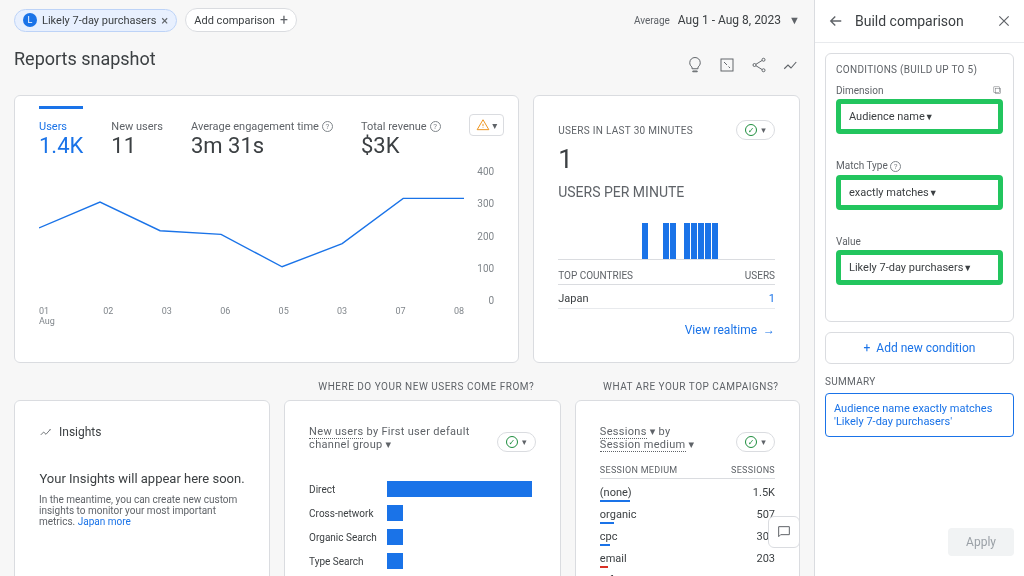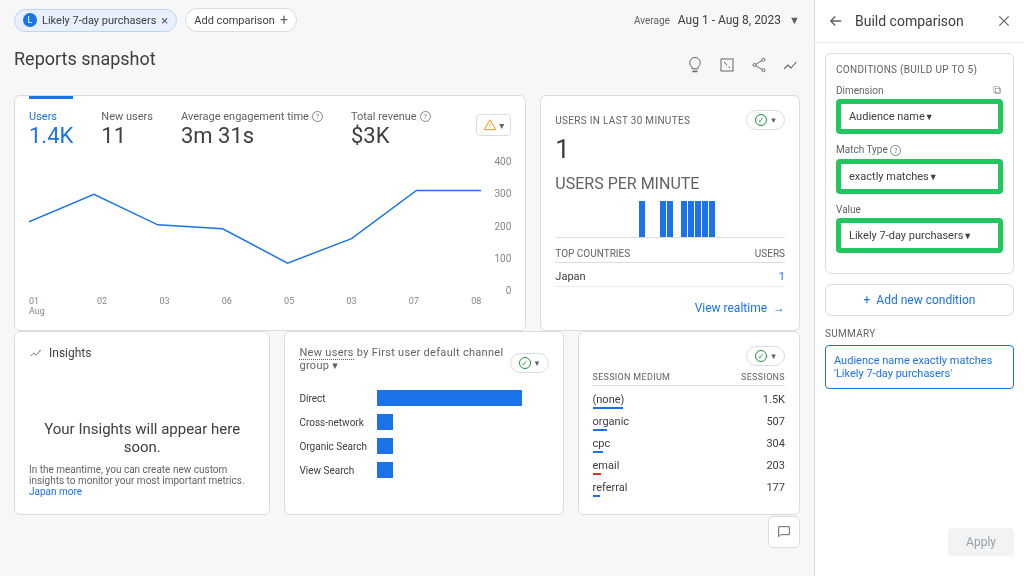--- a/index.html
+++ b/index.html
@@ -13,21 +13,21 @@
 .plus{font-size:14px;color:#5f6368}
 .spacer{flex:1}
 .daterange{display:flex;align-items:center;gap:8px;font-size:12px}
 .daterange .custom{font-size:10px;color:#5f6368}
 .daterange .arrow{font-size:11px;color:#5f6368}
 h1.title{font-size:18px;font-weight:400;color:#3c4043;margin-bottom:12px}
 .toolbar{display:flex;gap:14px;align-items:center;margin-left:auto}
 .ticon{width:18px;height:18px;fill:#5f6368;cursor:pointer}
 .titlerow{display:flex;align-items:center;margin-bottom:14px}
 .cards{display:flex;gap:14px}
-.card{background:#fff;border:1px solid #dadce0;border-radius:6px;padding:14px}
+.card{background:#fff;border:1px solid #dadce0;border-radius:6px;padding:24px}
 .card.big{flex:2.1;position:relative}
 .card.sm{flex:1}
 .metrics{display:flex;gap:28px;margin-bottom:8px}
 .metric{display:flex;flex-direction:column}
 .metric .lbl{font-size:11px;color:#5f6368;display:flex;align-items:center;gap:3px}
 .metric .val{font-size:22px;font-weight:400;color:#3c4043}
 .metric.active .lbl{color:#1a73e8}
 .metric.active .val{color:#1a73e8}
 .metric.active{border-top:3px solid #1a73e8;margin-top:-14px;padding-top:11px}
 .warn{position:absolute;right:14px;top:18px;display:flex;align-items:center;gap:2px;border:1px solid #dadce0;border-radius:4px;padding:3px 6px;cursor:pointer}
@@ -46,38 +46,38 @@
 .countryhdr{display:flex;justify-content:space-between;font-size:10px;color:#5f6368;border-bottom:1px solid #dadce0;padding-bottom:3px;margin-bottom:4px}
 .countryrow{display:flex;justify-content:space-between;font-size:11px;border-bottom:1px solid #e8eaed;padding:3px 0}
 .realtime{text-align:right;margin-top:10px}
 .realtime a{color:#1a73e8;text-decoration:none;font-size:12px}
 .sectitle{font-size:10px;letter-spacing:.5px;color:#5f6368;text-align:center;margin:18px 0 8px}
 .row2{display:flex;gap:14px}
 .insights{flex:1}
 .channels{flex:1.1}
 .campaigns{flex:.85}
 .insights h3{font-size:12px;font-weight:400;display:flex;align-items:center;gap:6px}
-.insights .body{text-align:center;font-size:15px;color:#3c4043;margin-top:60px}
+.insights .body{text-align:center;font-size:13px;color:#3c4043;margin-top:32px}
 .insights .sub{font-size:10px;color:#5f6368;margin-top:8px}
 .link{color:#1a73e8;cursor:pointer}
 .subhdr{font-size:11px;margin-bottom:8px}
 .hbar{display:flex;align-items:center;gap:8px;margin:8px 0;font-size:10px}
 .hbar .lbl{width:70px}
 .hbar .bar{height:16px;background:#1a73e8}
 .table .thdr{display:flex;justify-content:space-between;font-size:9px;color:#5f6368;border-bottom:1px solid #dadce0;padding-bottom:3px;margin-bottom:4px;letter-spacing:.3px}
 .trow{display:flex;justify-content:space-between;font-size:11px;padding:3px 0}
 .trow .mb{height:2px;background:#1a73e8;margin-top:1px}
 .trow .c1{display:flex;flex-direction:column}
 
 .side{width:210px;background:#fff;border-left:1px solid #dadce0;display:flex;flex-direction:column}
 .shdr{display:flex;align-items:center;gap:10px;padding:12px;border-bottom:1px solid #e8eaed}
 .shdr .t{font-size:14px;flex:1}
 .scard{margin:10px;border:1px solid #dadce0;border-radius:6px;padding:10px}
 .scard .sct{font-size:10px;color:#5f6368;letter-spacing:.3px;margin-bottom:10px}
-.fld{margin-bottom:10px}
+.fld{margin-bottom:26px}
 .fld .fl{font-size:10px;color:#5f6368;margin-bottom:3px;display:flex;align-items:center;gap:3px;justify-content:space-between}
 .sel{border:5px solid #22c55e;border-radius:4px;padding:6px 8px;font-size:11px;display:flex;align-items:center;cursor:pointer}
 .addcond{margin:0 10px;border:1px solid #dadce0;border-radius:6px;text-align:center;padding:8px;color:#1a73e8;font-size:12px;cursor:pointer}
 .summary{margin:12px 10px}
 .summary .sl{font-size:10px;color:#5f6368;letter-spacing:.3px;margin-bottom:6px}
 .sumbox{border:1px solid #1a73e8;border-radius:4px;padding:8px;font-size:11px;color:#1a73e8;cursor:pointer}
 .apply{margin:auto 10px 20px;align-self:flex-end}
 .apply button{background:#f1f3f4;color:#9aa0a6;border:none;padding:7px 18px;border-radius:4px;font-size:12px}
 .chatfab{position:absolute;right:224px;bottom:28px;width:32px;height:32px;border:1px solid #dadce0;border-radius:6px;background:#fff;display:flex;align-items:center;justify-content:center;cursor:pointer}
 svg{display:block}
@@ -186,21 +186,21 @@
     <div class="card sm">
       <div class="hdr">
           <span>USERS IN LAST 30 MINUTES</span>
           <div class="spacer"></div>
           <div class="pillbtn">
             <span class="check"></span>
             <span style="font-size:9px;color:#5f6368">▾</span>
           </div>
         </div>
       <div class="bignum">1</div>
-      <div style="font-size:16px;color:#5f6368;margin-bottom:5px">USERS PER MINUTE</div>
+      <div style="font-size:14px;color:#5f6368;margin-bottom:20px">USERS PER MINUTE</div>
       <div class="sparkbars" id="sparkbars">
           <div class="sb" style="height: 0px;"></div>
           <div class="sb" style="height: 0px;"></div>
           <div class="sb" style="height: 0px;"></div>
           <div class="sb" style="height: 0px;"></div>
           <div class="sb" style="height: 0px;"></div>
           <div class="sb" style="height: 0px;"></div>
           <div class="sb" style="height: 0px;"></div>
           <div class="sb" style="height: 0px;"></div>
           <div class="sb" style="height: 0px;"></div>
@@ -231,36 +231,41 @@
           <span>USERS</span>
         </div>
       <div class="countryrow">
           <span>Japan</span>
           <span style="color:#1a73e8">1</span>
         </div>
       <div class="realtime"><a><span>View realtime</span> &nbsp;→</a></div>
     </div>
   </div>
 
+  <div style="display:flex;gap:14px">
+    <div style="flex:1"></div>
+    <div class="sectitle" style="flex:1.1">WHERE DO YOUR NEW USERS COME FROM?</div>
+    <div class="sectitle" style="flex:.85">WHAT ARE YOUR TOP CAMPAIGNS?</div>
+  </div>
 
   <div class="row2">
     <div class="card insights">
       <h3>
           <svg width="14" height="14" viewBox="0 0 24 24">
             <path d="M3 17l5-5 4 4 7-8" fill="none" stroke="#5f6368" stroke-width="1.5"></path>
             <circle cx="19" cy="8" r="1" fill="#5f6368"></circle>
           </svg>
           <span>Insights</span>
         </h3>
       <div class="body">Your Insights will appear here soon.</div>
       <div class="sub"><span>In the meantime, you can create new custom insights to monitor your most important metrics.</span> <span class="link">Japan more</span></div>
     </div>
 
     <div class="card channels">
-      <div class="hdr" style="margin-bottom:10px">
+      <div class="hdr" style="margin-bottom:22px">
           <span class="subhdr"><span style="border-bottom:1px dotted #5f6368">New users</span><span> by First user default channel group</span> ▾</span>
           <div class="spacer"></div>
           <div class="pillbtn">
             <span class="check"></span>
             <span style="font-size:9px;color:#5f6368">▾</span>
           </div>
         </div>
       <div id="hbars">
           <div class="hbar">
             <span class="lbl">Direct</span>
@@ -268,28 +273,29 @@
           </div>
           <div class="hbar">
             <span class="lbl">Cross-network</span>
             <div class="bar" style="width:16px"></div>
           </div>
           <div class="hbar">
             <span class="lbl">Organic Search</span>
             <div class="bar" style="width:16px"></div>
           </div>
           <div class="hbar">
-            <span class="lbl">View Search</span>
+            <span class="lbl">Type Search</span>
             <div class="bar" style="width:16px"></div>
           </div>
         </div>
     </div>
 
     <div class="card campaigns">
       <div class="hdr" style="margin-bottom:6px">
+          <span class="subhdr"><span style="border-bottom:1px dotted #5f6368">Sessions</span> ▾<span> by</span><br><span style="border-bottom:1px dotted #5f6368">Session medium</span> ▾</span>
           <div class="spacer"></div>
           <div class="pillbtn">
             <span class="check"></span>
             <span style="font-size:9px;color:#5f6368">▾</span>
           </div>
         </div>
       <div class="table">
         <div class="thdr">
             <span>SESSION MEDIUM</span>
             <span>SESSIONS</span>

